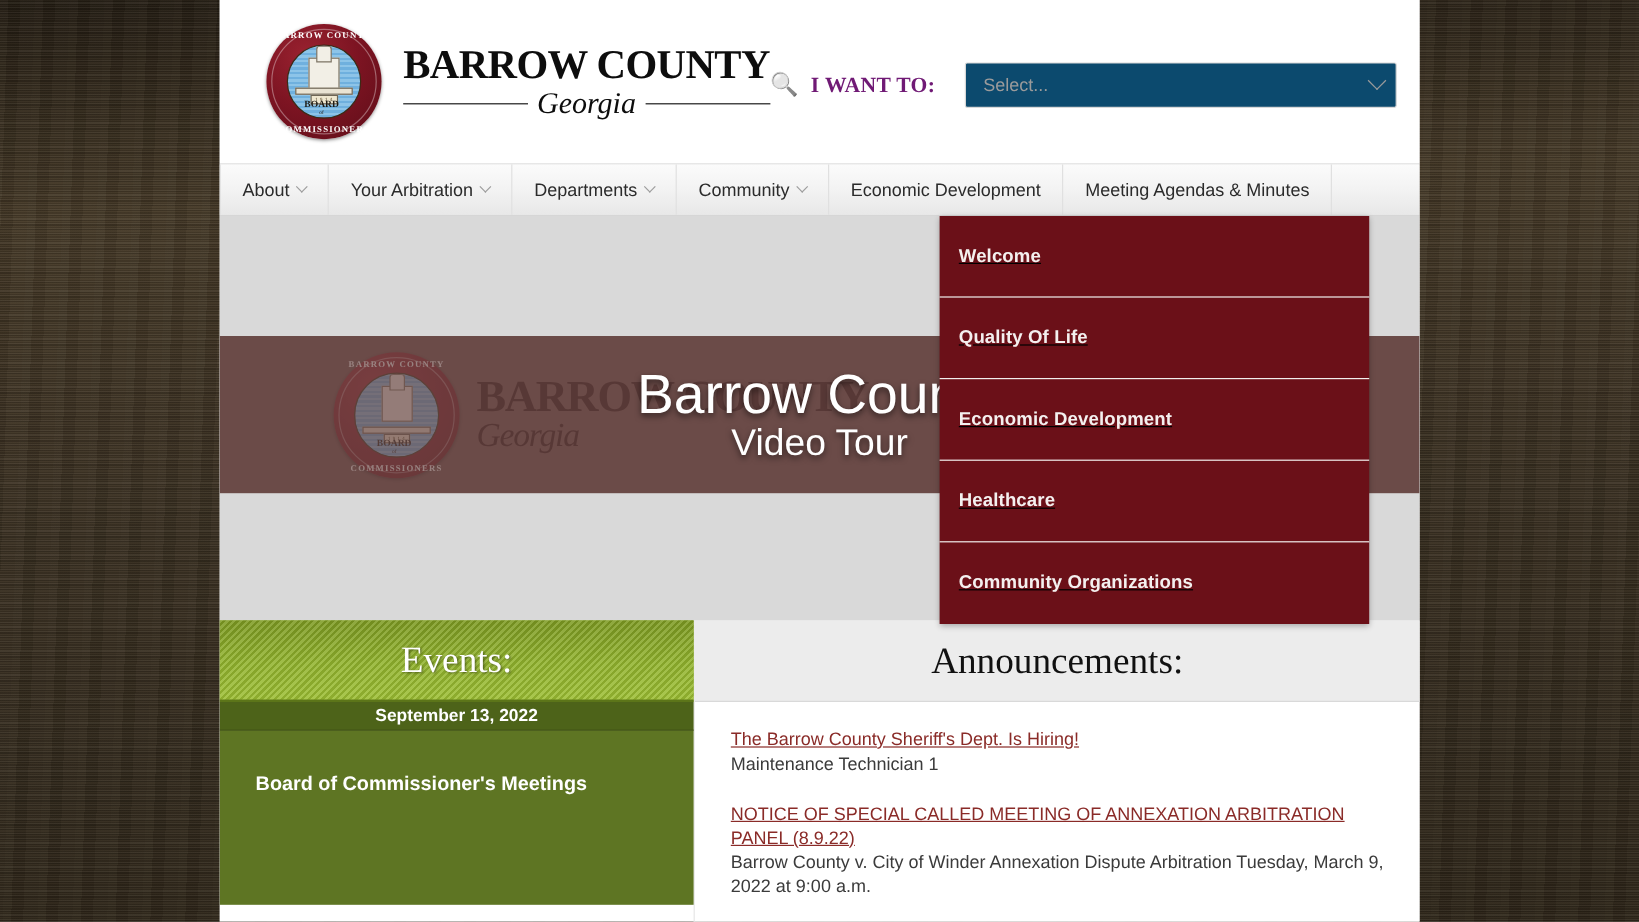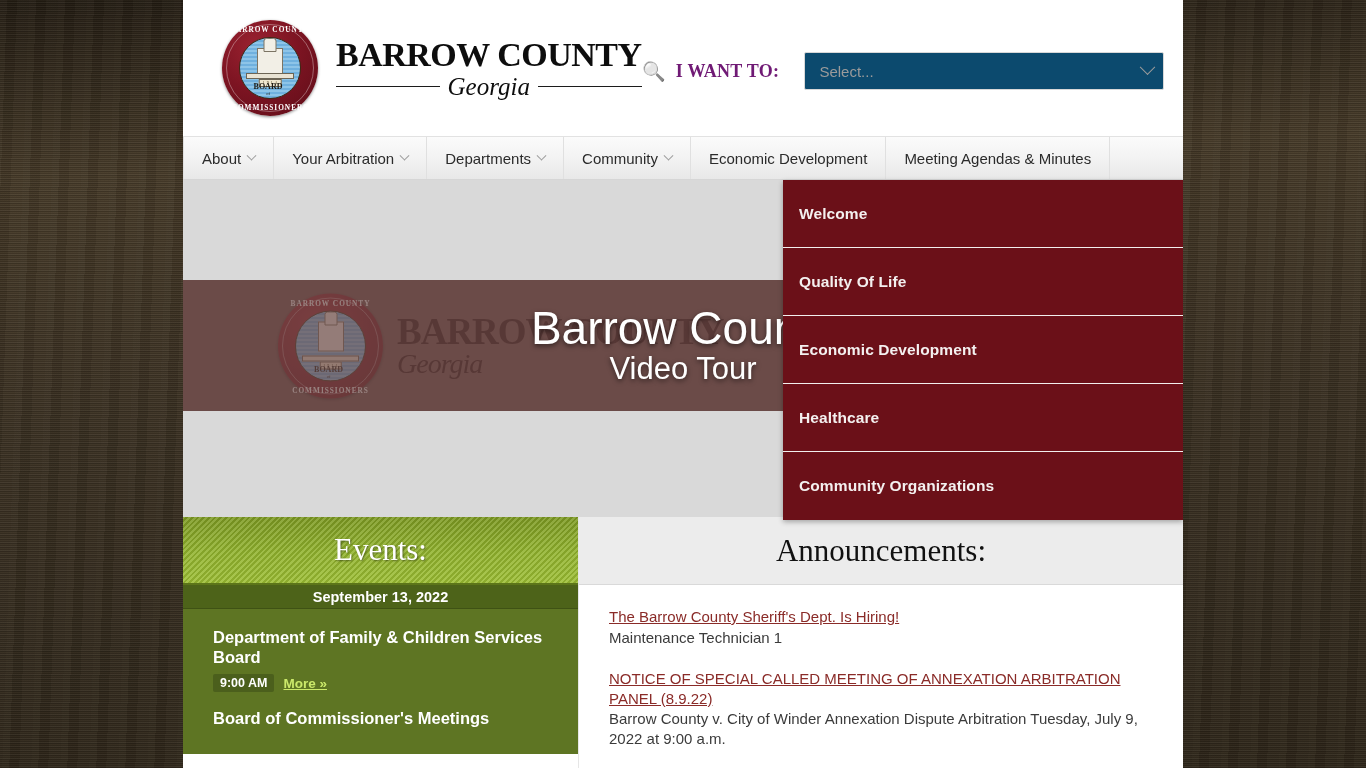--- a/index.html
+++ b/index.html
@@ -242,24 +242,25 @@
     border-bottom: 1.3px solid #8d8d8d;
     transform: rotate(45deg) translate(-2px,-2px);
     opacity: .85;
   }
 
   
   .dropdown {
     position: absolute;
     left: 600px;
     top: 180px;
-    width: 400px;
+    width: 358px;
     z-index: 20;
     background: #6b1018;
     box-shadow: 0 2px 5px rgba(0,0,0,.3);
+    text-decoration: underline;
   }
   .dd-item {
     height: 68px;
     display: flex;
     align-items: center;
     padding: 0 16px;
     color: #f4f0ef;
     font-size: 15.5px;
     font-weight: 600;
     border-bottom: 1px solid #f2eeed;
@@ -514,27 +515,20 @@
 
   <div class="cols">
 
     <div class="col-events">
       <div class="events-head">
         <span class="title">Events:</span>
       </div>
       <div class="events-date">September 13, 2022</div>
       <div class="events-body">
 
-        <div>
-          <div class="ev-title">Department of Family &amp; Children Services Board</div>
-          <div class="ev-meta">
-            <span class="ev-time">9:00 AM</span>
-            <span class="ev-more">More »</span>
-          </div>
-        </div>
 
         <div class="ev-spacer"></div>
 
         <div>
           <div class="ev-title">Board of Commissioner's Meetings</div>
         </div>
 
       </div>
     </div>
 
@@ -542,21 +536,21 @@
       <div class="ann-head">
         <span class="title">Announcements:</span>
       </div>
       <div class="ann-body">
         <div class="ann-item">
           <span class="ann-link">The Barrow County Sheriff's Dept. Is Hiring!</span>
           <div class="ann-desc">Maintenance Technician 1</div>
         </div>
         <div class="ann-item">
           <span class="ann-link">NOTICE OF SPECIAL CALLED MEETING OF ANNEXATION ARBITRATION PANEL (8.9.22)</span>
-          <div class="ann-desc">Barrow County v. City of Winder Annexation Dispute Arbitration Tuesday, July 9, 2022 at 9:00 a.m.</div>
+          <div class="ann-desc">Barrow County v. City of Winder Annexation Dispute Arbitration Tuesday, March 9, 2022 at 9:00 a.m.</div>
         </div>
       </div>
     </div>
 
   </div>
 
   <div class="dropdown">
     <div class="dd-item">
       <span>Welcome</span>
     </div>

